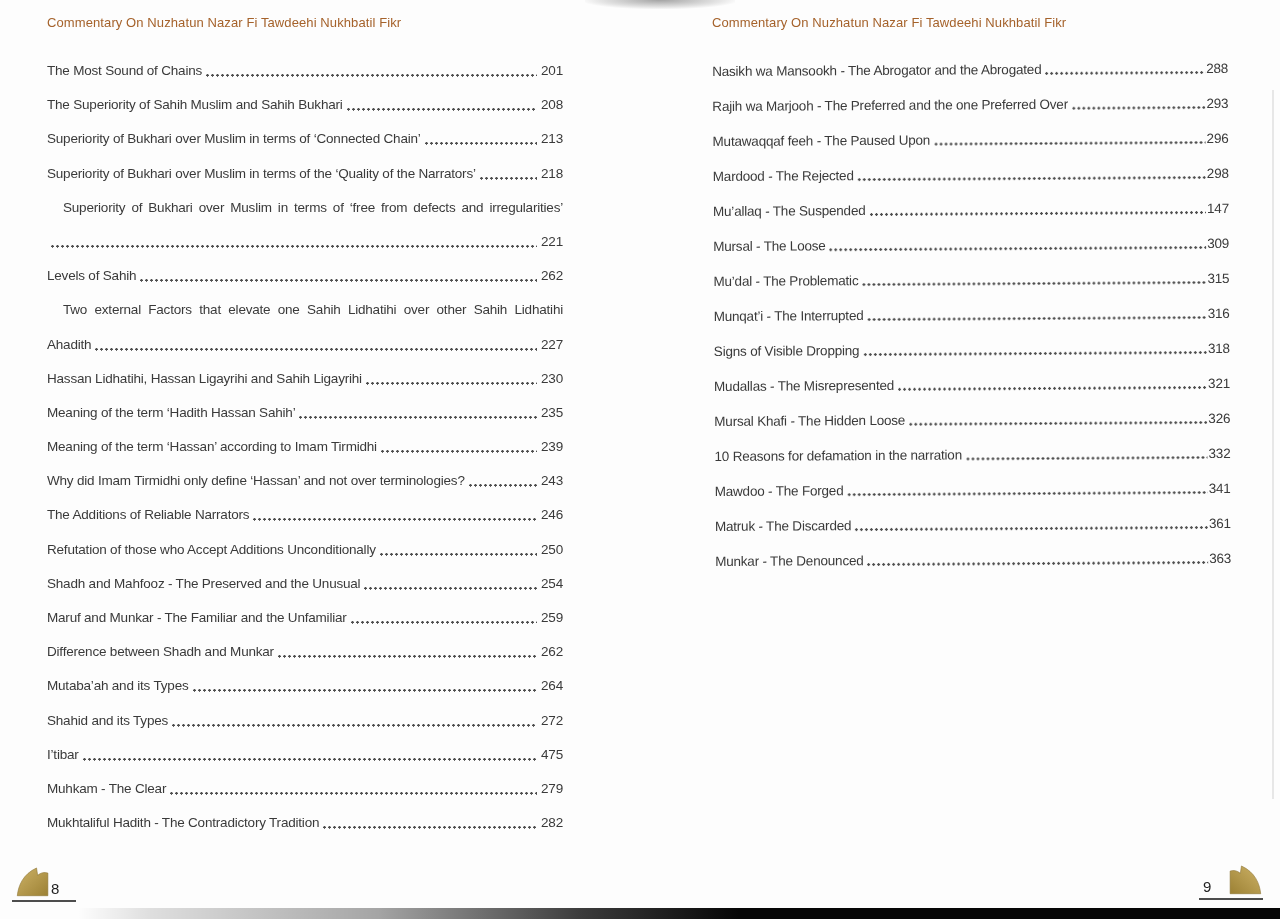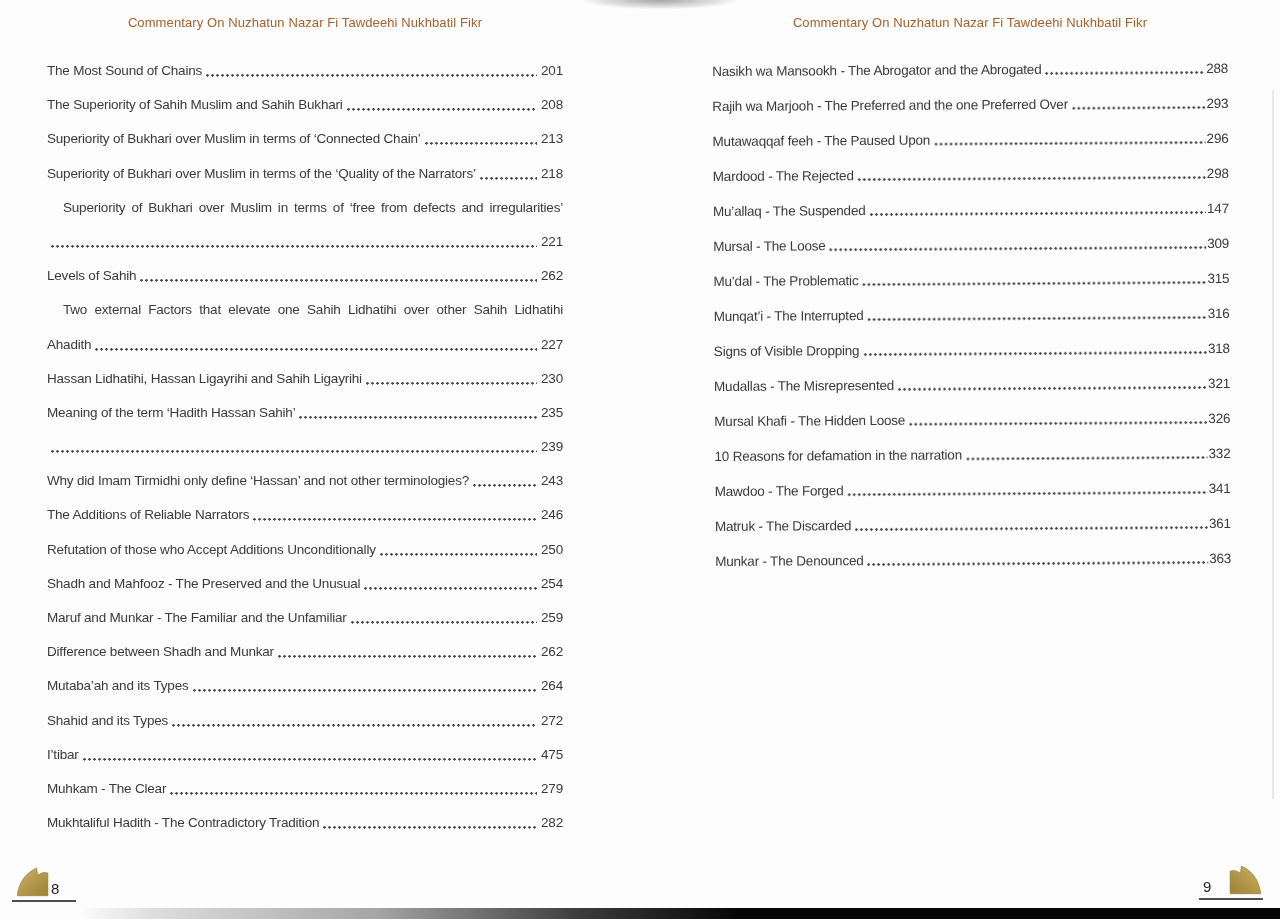--- a/index.html
+++ b/index.html
@@ -20,21 +20,21 @@
   }
   .right-edge-line{
     position:absolute;right:6px;top:90px;bottom:120px;width:2px;
     background:rgba(190,190,190,.35);
   }
   
   .page{position:absolute;top:14px;width:516px;}
   .page-left{left:47px;}
   .page-right{left:712px;}
   .running-header{
-    text-align:center;font-size:13px;letter-spacing:.1px;
+    font-size:13px;letter-spacing:.1px;
     color:#a5622b;margin:0 0 0 0;height:22px;line-height:18px;
   }
   .toc{margin-top:18px;}
   .page-right .toc{transform:rotate(-0.35deg);transform-origin:0 0;}
   .row{
     display:flex;align-items:baseline;
     height:34.2px;line-height:34.2px;
     font-size:13.5px;letter-spacing:-0.2px;color:#3a3a3a;
     white-space:nowrap;
   }
@@ -121,25 +121,26 @@
           <span class="title">Hassan Lidhatihi, Hassan Ligayrihi and Sahih Ligayrihi</span>
           <span class="leader"></span>
           <span class="pagenum">230</span>
         </div>
         <div class="row">
           <span class="title">Meaning of the term ‘Hadith Hassan Sahih’</span>
           <span class="leader"></span>
           <span class="pagenum">235</span>
         </div>
         <div class="row">
+          <span class="title">Meaning of the term ‘Hassan’ according to Imam Tirmidhi</span>
           <span class="leader"></span>
           <span class="pagenum">239</span>
         </div>
         <div class="row">
-          <span class="title">Why did Imam Tirmidhi only define ‘Hassan’ and not other terminologies?</span>
+          <span class="title">Why did Imam Tirmidhi only define ‘Hassan’ and not over terminologies?</span>
           <span class="leader"></span>
           <span class="pagenum">243</span>
         </div>
         <div class="row">
           <span class="title">The Additions of Reliable Narrators</span>
           <span class="leader"></span>
           <span class="pagenum">246</span>
         </div>
         <div class="row">
           <span class="title">Refutation of those who Accept Additions Unconditionally</span>

